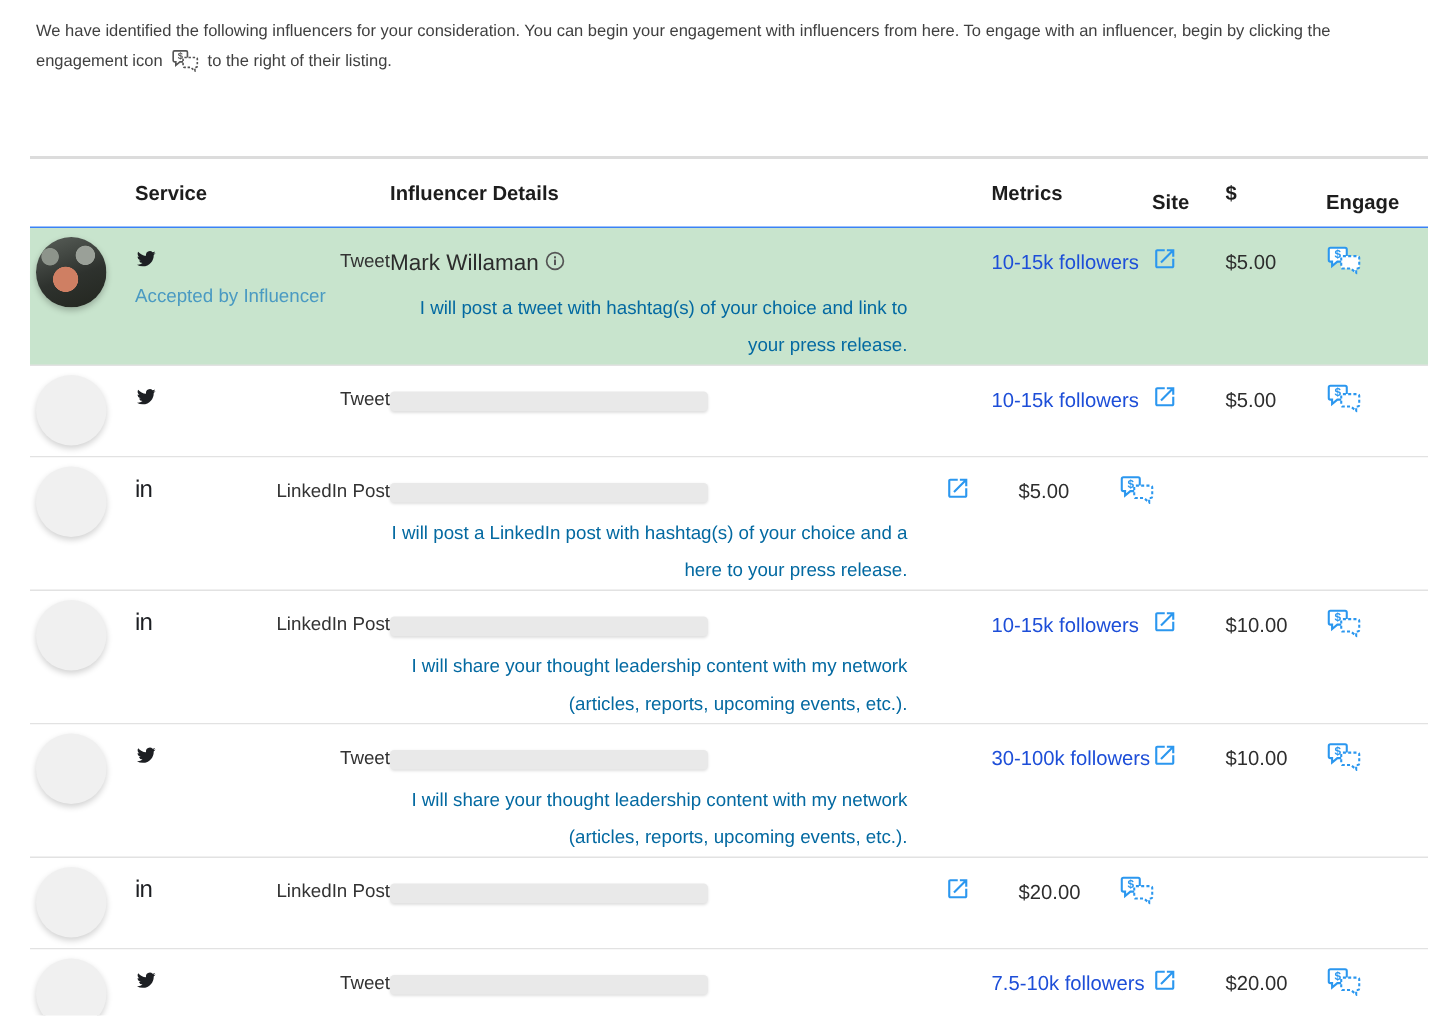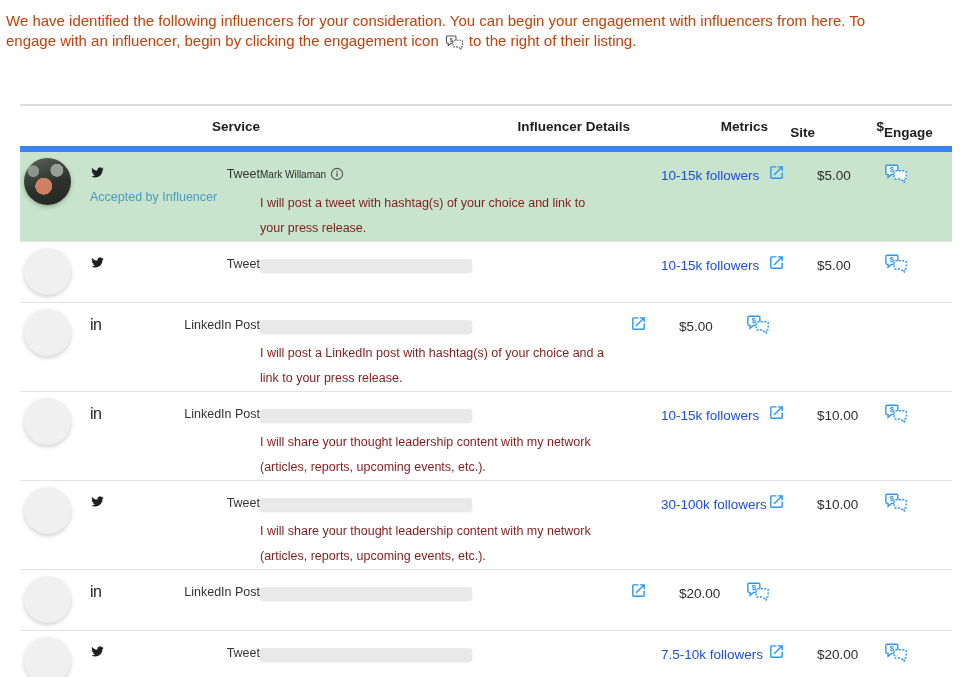--- a/index.html
+++ b/index.html
@@ -7,29 +7,29 @@
     --blue:#2b97ef;
     --teal:#4a9ac2;
   }
   *{box-sizing:border-box;}
   html,body{margin:0;padding:0;}
   body{
     width:960px;height:677px;overflow:hidden;background:#fff;
     font-family:"Liberation Sans",sans-serif;color:#404040;
   }
   .intro{
-    margin:11px 24px 0 6px;width:912px;
-    font-size:15px;line-height:20px;color:#c2410c;
+    margin:11px 24px 0 24px;width:912px;
+    font-size:11px;line-height:20px;color:#404040;
   }
   .inline-icon{display:inline-block;vertical-align:-4px;margin:0 5px 0 6px;color:#555;}
   .table{
     margin:49px 0 0 20px;width:932px;
     border-top:2px solid #dcdcdc;
   }
-  .thead{display:flex;height:46px;align-items:center;border-bottom:6px solid #3b82f6;text-align:right;}
+  .thead{display:flex;height:46px;align-items:center;border-bottom:1px solid #3b82f6;}
   .th{font-weight:bold;font-size:13.5px;color:#1d1d1d;}
   .row{display:flex;border-bottom:1px solid #e2e2e2;min-height:61px;background:#fff;}
   .row.highlight{background:var(--green);min-height:85px;}
   .col{padding-top:14px;}
   .col-avatar{width:70px;padding:6px 0 6px 4px;}
   .col-service{width:170px;}
   .col-details{width:370px;}
   .col-metrics{width:138px;padding-left:31px;}
   .col-site{width:47px;padding-top:12px;}
   .col-price{width:69px;padding-left:2px;}
@@ -41,24 +41,24 @@
     background:
       radial-gradient(circle at 42% 60%, #cf7f63 0 21%, rgba(0,0,0,0) 22%),
       radial-gradient(circle at 70% 26%, #9aa098 0 13%, rgba(0,0,0,0) 14%),
       radial-gradient(circle at 20% 28%, #8d948b 0 11%, rgba(0,0,0,0) 12%),
       linear-gradient(160deg,#5a605a 0%,#2e322e 55%,#23261f 100%);
   }
   .service-line{display:flex;align-items:center;gap:9px;font-size:12.5px;color:#333;justify-content:space-between;}
   .tw{color:#1d1f23;}
   .li{font-weight:normal;font-size:16px;color:#1d1f23;letter-spacing:-.5px;line-height:1;}
   .status{margin-top:8px;font-size:12.5px;color:var(--teal);}
-  .name-line{display:flex;align-items:center;gap:4px;font-size:10px;color:#2c2c2c;}
+  .name-line{display:flex;align-items:center;gap:4px;font-size:15px;color:#2c2c2c;}
   .info{color:#555;display:inline-block;margin-top:1px;}
   .name-bar{width:212px;height:13px;margin-top:3px;border-radius:3px;background:#e9e9e9;box-shadow:0 1px 2px rgba(0,0,0,.13);}
-  .desc{margin-top:8px;font-size:12.5px;line-height:25px;color:#7f1d1d;max-width:345px;}
+  .desc{margin-top:8px;font-size:12.5px;line-height:25px;color:#0369a1;max-width:345px;text-align:right;}
   .metrics{font-size:13.5px;color:#1d4ed8;}
   .price{font-size:13.5px;color:#2d2d2d;}
   .site-link,.engage-btn{color:var(--blue);display:inline-block;cursor:pointer;text-decoration:none;}
   .hidden-defs{position:absolute;width:0;height:0;overflow:hidden;}
 </style>
 </head>
 <body>
 
 <svg class="hidden-defs" aria-hidden="true">
   <defs>
@@ -183,21 +183,21 @@
       <div class="service-line">
 
         <span class="li">in</span>
         <span class="service-label">LinkedIn Post</span>
       </div>
 
     </div>
     <div class="col col-details">
 
       <div class="name-bar"></div>
-      <div class="desc">I will post a LinkedIn post with hashtag(s) of your choice and a link to your press release.</div>
+      <div class="desc">I will post a LinkedIn post with hashtag(s) of your choice and a here to your press release.</div>
     </div>
     <div class="col col-site">
       <a class="site-link"><svg width="17" height="17">
               <use href="#ic-launch"></use>
             </svg></a>
     </div>
     <div class="col col-price">
       <span class="price">$5.00</span>
     </div>
     <div class="col col-engage">

